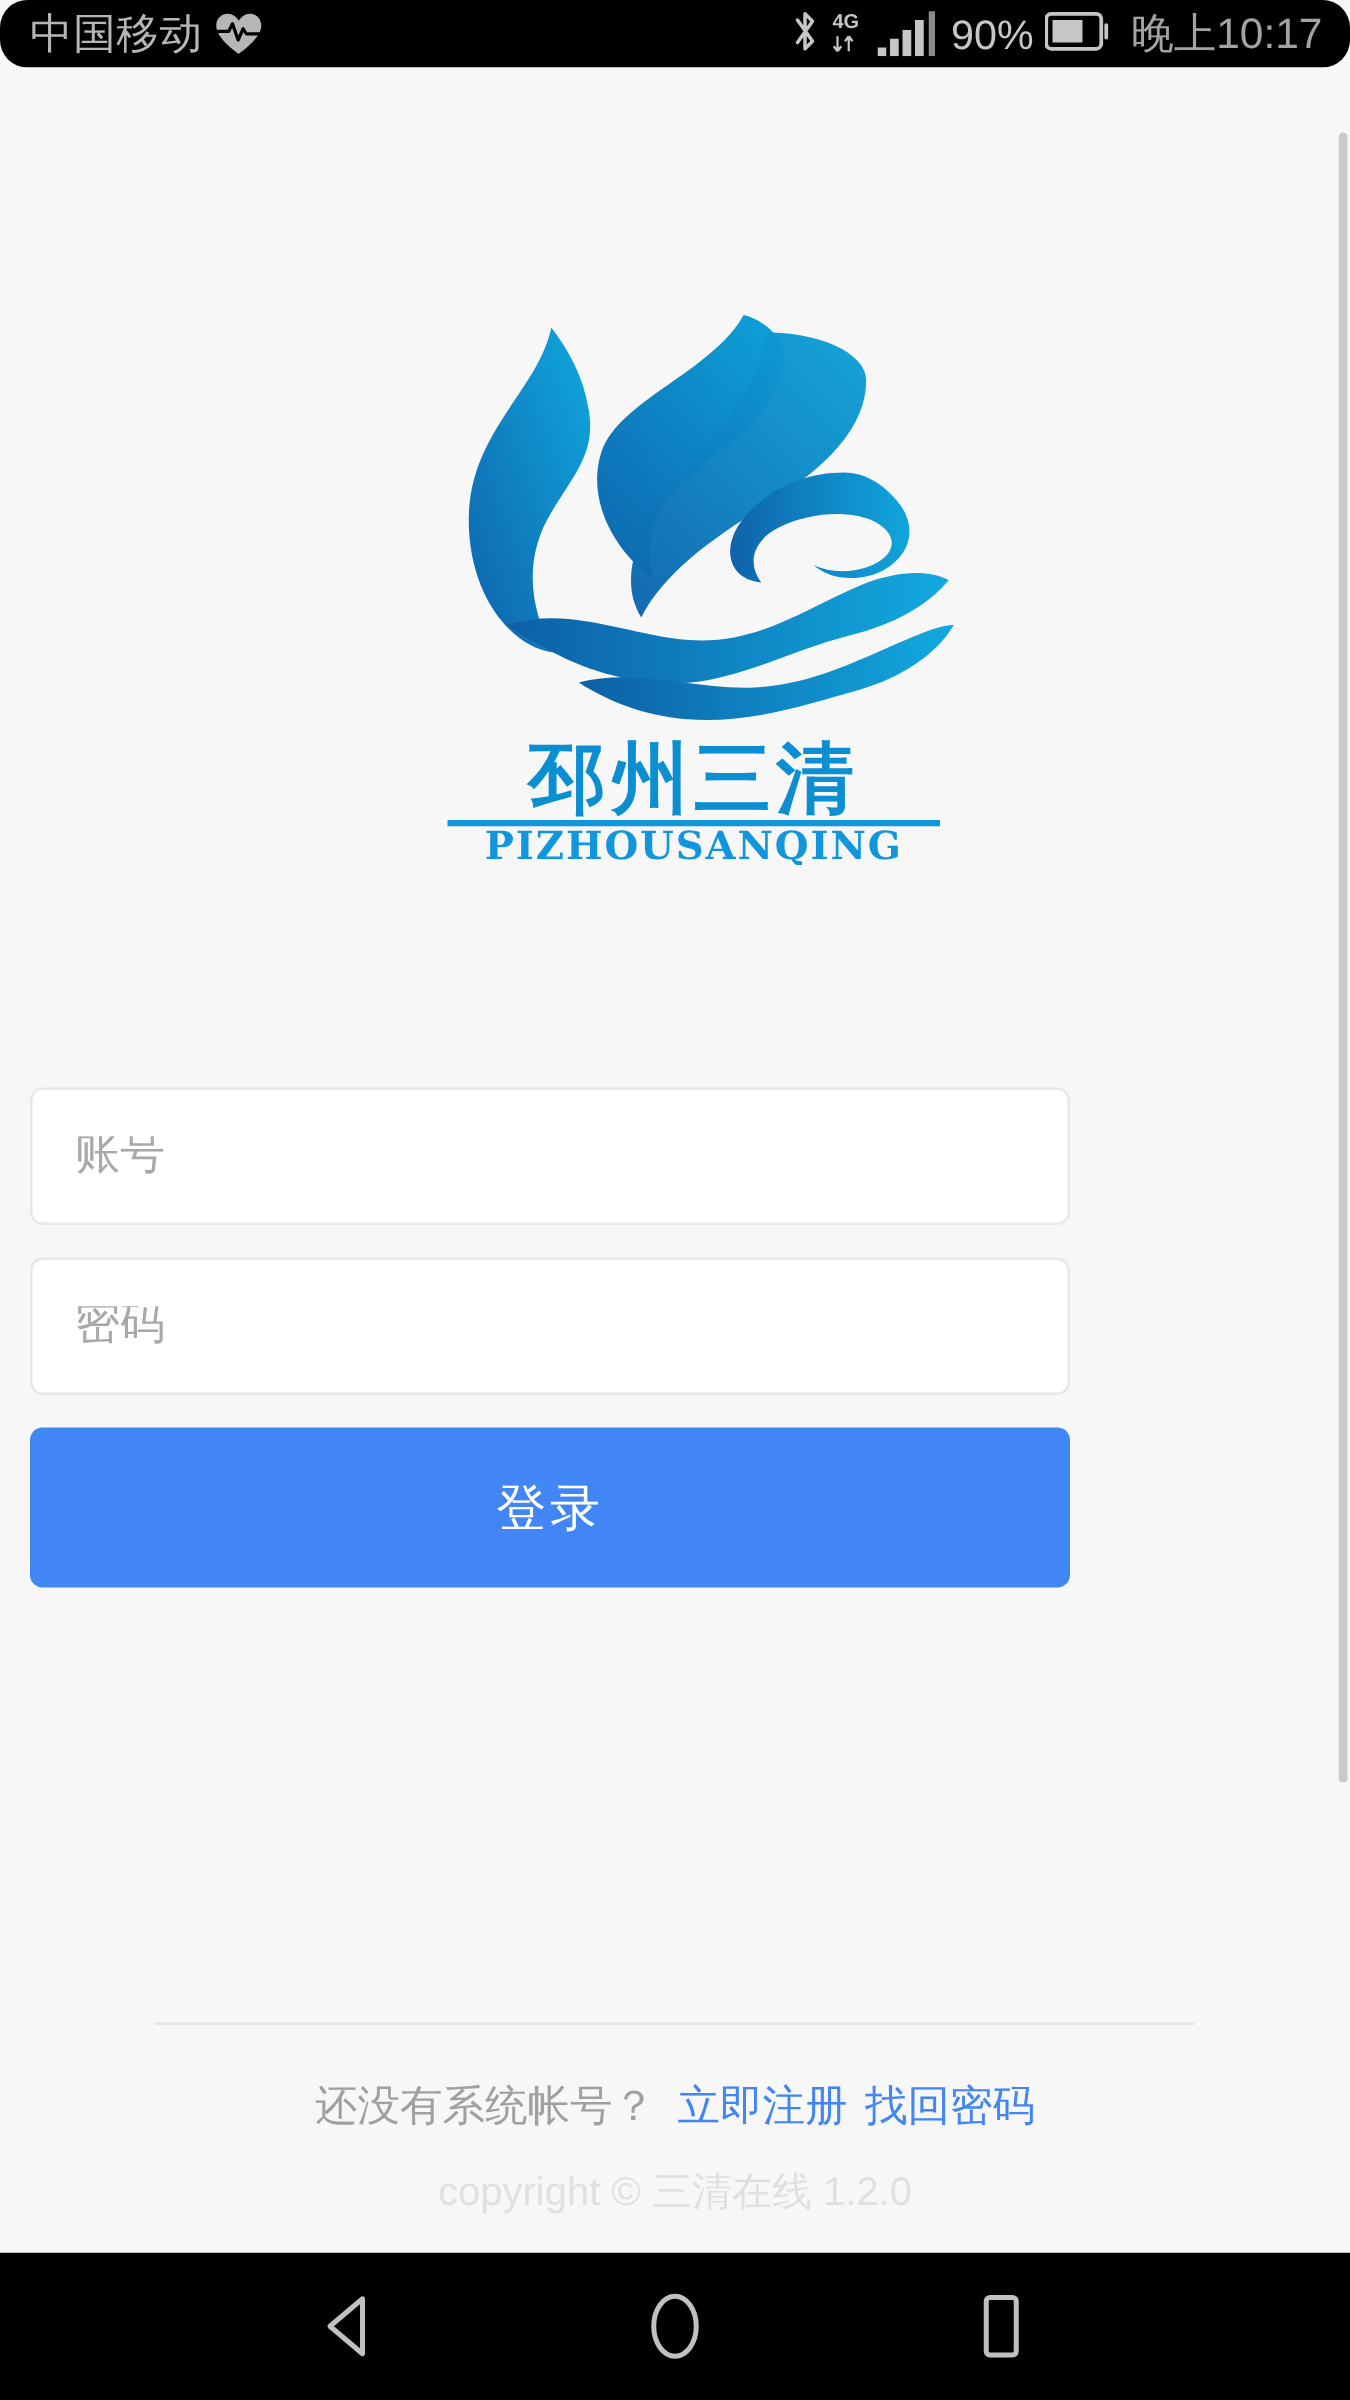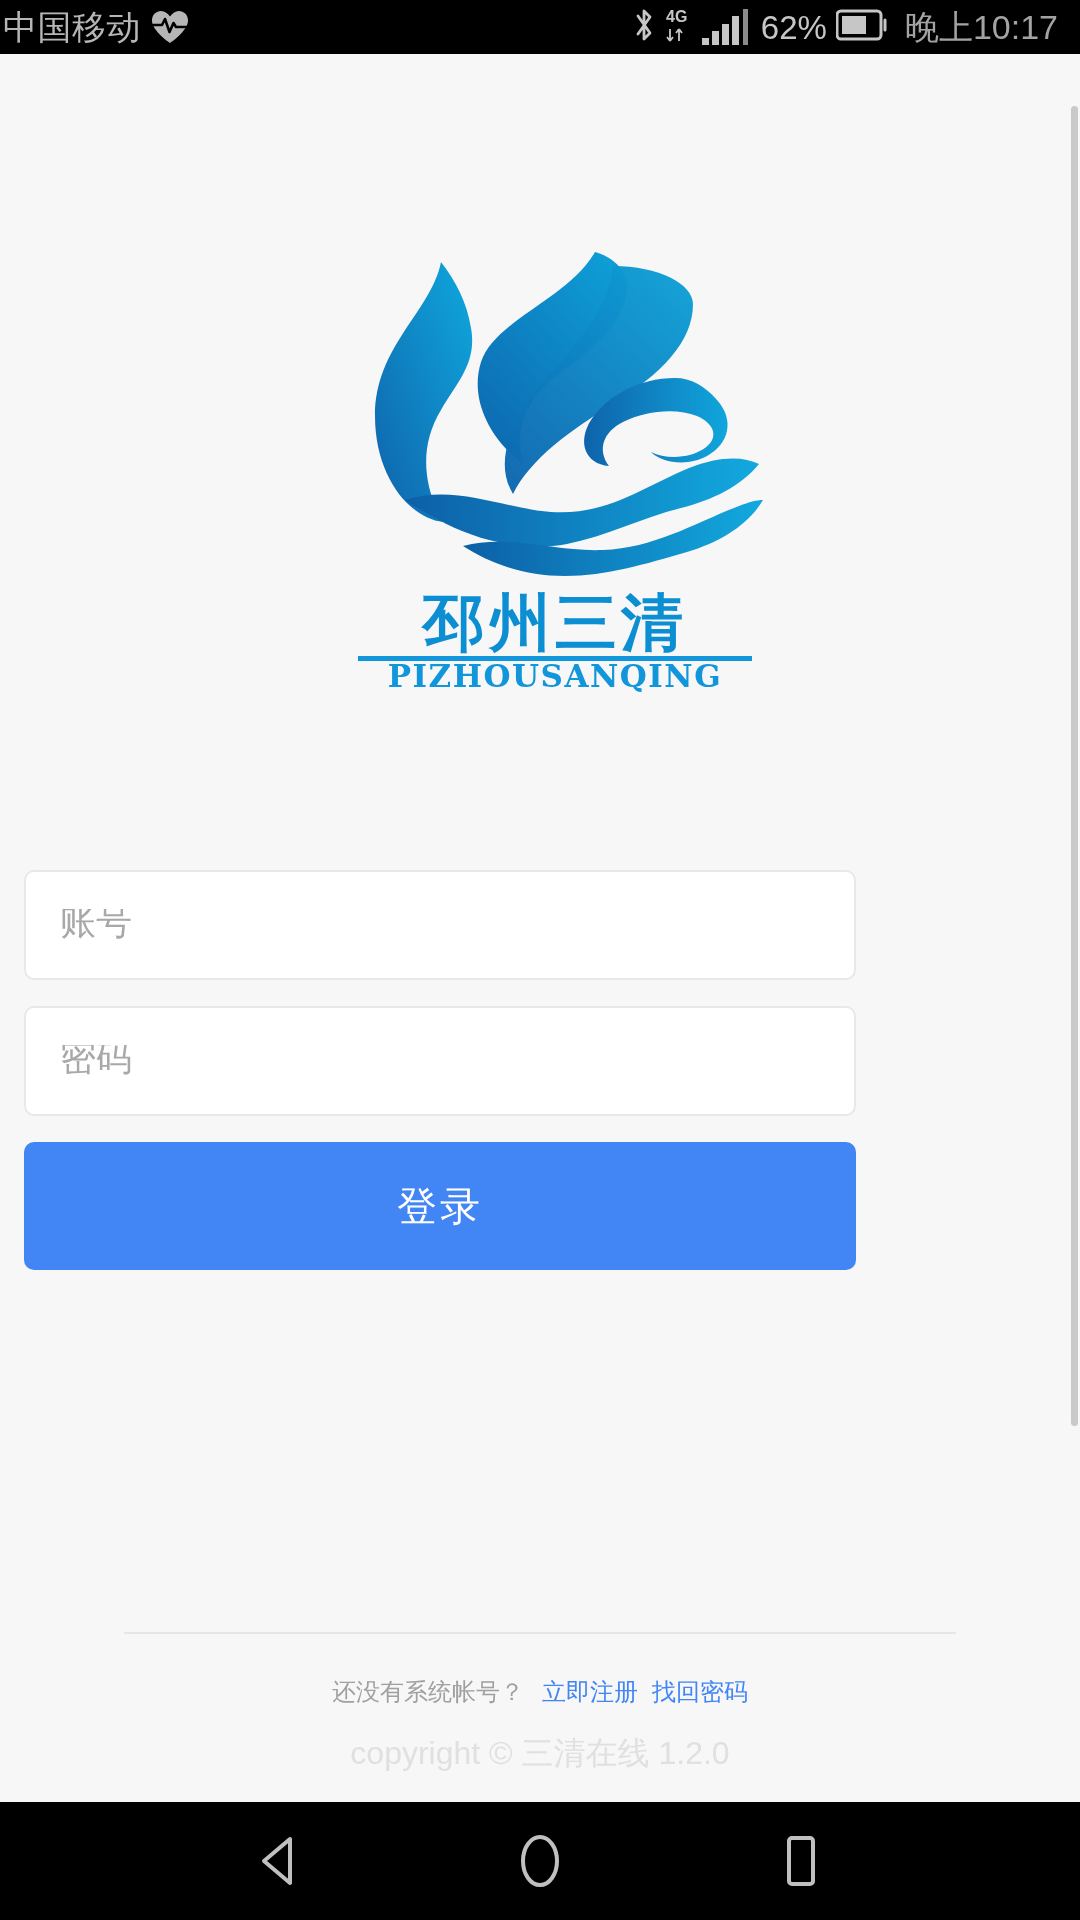--- a/index.html
+++ b/index.html
@@ -21,22 +21,23 @@
     flex-direction: column;
   }
 
   
   #status-bar {
     height: 54px;
     background: #000000;
     display: flex;
     align-items: center;
     justify-content: space-between;
-    padding: 0 22px 0 3px;
+    padding: 0 22px 0 24px;
     flex: 0 0 auto;
+    border-radius: 22px;
   }
   .sb-left {
     display: flex;
     align-items: center;
     gap: 10px;
   }
   .sb-carrier {
     color: #b6b6b6;
     font-size: 34px;
     letter-spacing: 0.5px;
@@ -169,21 +170,21 @@
   #footer-divider {
     width: 832px;
     height: 2px;
     background: #e6e6e6;
     margin-bottom: 42px;
   }
   #footer-links {
     display: flex;
     align-items: baseline;
     justify-content: center;
-    font-size: 24px;
+    font-size: 34px;
     white-space: nowrap;
   }
   .footer-prompt {
     color: #a0a0a0;
     margin-right: 18px;
   }
   .footer-link {
     color: #4285f4;
     text-decoration: none;
     cursor: pointer;
@@ -249,21 +250,21 @@
           <svg width="48" height="40" viewBox="0 0 48 40">
             <rect x="0" y="33" width="7" height="7" fill="#c6c6c6"></rect>
             <rect x="10" y="26" width="7" height="14" fill="#c6c6c6"></rect>
             <rect x="20" y="19" width="7" height="21" fill="#c6c6c6"></rect>
             <rect x="30" y="11" width="7" height="29" fill="#c6c6c6"></rect>
             <rect x="41" y="4" width="5" height="36" fill="#8a8a8a"></rect>
           </svg>
         </span>
       </span>
 
-      <span class="sb-battery-text">62%</span>
+      <span class="sb-battery-text">90%</span>
 
       <span>
         <svg width="52" height="32" viewBox="0 0 52 32">
           <rect x="1" y="2" width="44" height="28" rx="4" ry="4" fill="none" stroke="#c6c6c6" stroke-width="3"></rect>
           <rect x="6" y="7" width="24" height="18" fill="#c6c6c6"></rect>
           <path d="M49 11 L49 21" stroke="#c6c6c6" stroke-width="3" stroke-linecap="round"></path>
         </svg>
       </span>
 
       <span class="sb-clock">晚上10:17</span>

